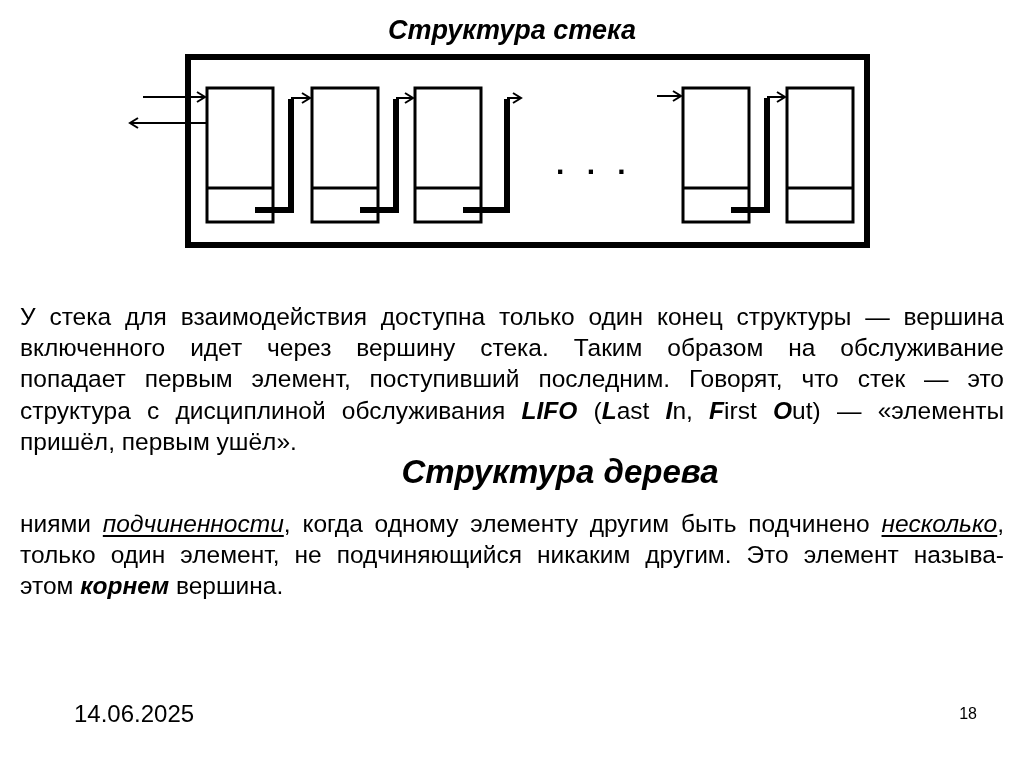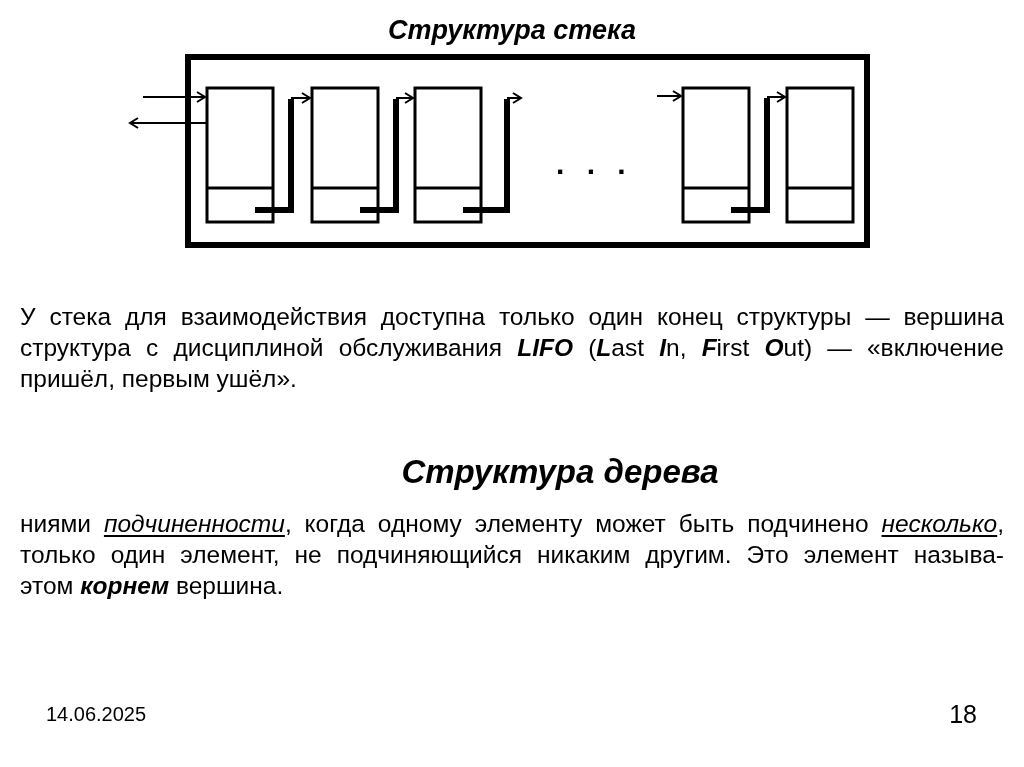--- a/index.html
+++ b/index.html
@@ -20,22 +20,22 @@
     position:absolute;left:20px;width:984px;
     font-size:24.5px;line-height:31.2px;
   }
   #p-stack{top:276px;margin-top:25px;}
   #p-tree{top:508px;}
   .tline{text-align:left;white-space:normal;}
   .tline.just{text-align:justify;text-align-last:justify;}
   .s-r{font-weight:normal;font-style:normal;}
   .s-bi{font-weight:bold;font-style:italic;}
   .s-u{text-decoration:underline;text-decoration-thickness:2px;text-underline-offset:3px;font-style:italic;}
-  .footer-date{position:absolute;left:46px;top:703px;font-size:20px;line-height:22px;}
-  .footer-page{position:absolute;right:47px;top:703px;font-size:25px;line-height:22px;}
+  .footer-date{position:absolute;left:74px;top:703px;font-size:24px;line-height:22px;}
+  .footer-page{position:absolute;right:47px;top:703px;font-size:16px;line-height:22px;}
   .ellipsis-text{font-size:30px;font-weight:bold;letter-spacing:7px;}
 </style>
 </head>
 <body>
 
 <div class="page">
 
   <div class="slide-title">Структура стека</div>
 
   <svg class="diagram-svg" width="1024" height="262" viewBox="0 0 1024 262">
@@ -77,28 +77,30 @@
     <line x1="143" y1="97" x2="205" y2="97" stroke="#000" stroke-width="2" marker-end="url(#arr)"></line>
     <line x1="207" y1="123" x2="130" y2="123" stroke="#000" stroke-width="2" marker-end="url(#arr)"></line>
 
     <line x1="657" y1="96" x2="681" y2="96" stroke="#000" stroke-width="2" marker-end="url(#arr)"></line>
 
     <text x="556" y="174" class="ellipsis-text" fill="#000">. . .</text>
   </svg>
 
   <div class="para" id="p-stack">
       <div class="tline just"><span class="s-r">У стека для взаимодействия доступна только один конец структуры — вершина</span></div>
-      <div class="tline just"><span class="s-r">структура с дисциплиной обслуживания </span><span class="s-bi">LIFO</span><span class="s-r"> (</span><span class="s-bi">L</span><span class="s-r">ast </span><span class="s-bi">I</span><span class="s-r">n, </span><span class="s-bi">F</span><span class="s-r">irst </span><span class="s-bi">O</span><span class="s-r">ut) — «включение</span></div>
+      <div class="tline just"><span class="s-r">включенного идет через вершину стека. Таким образом на обслуживание</span></div>
+      <div class="tline just"><span class="s-r">попадает первым элемент, поступивший последним. Говорят, что стек — это</span></div>
+      <div class="tline just"><span class="s-r">структура с дисциплиной обслуживания </span><span class="s-bi">LIFO</span><span class="s-r"> (</span><span class="s-bi">L</span><span class="s-r">ast </span><span class="s-bi">I</span><span class="s-r">n, </span><span class="s-bi">F</span><span class="s-r">irst </span><span class="s-bi">O</span><span class="s-r">ut) — «элементы</span></div>
       <div class="tline"><span class="s-r">пришёл, первым ушёл».</span></div>
     </div>
 
   <div class="section-title">Структура дерева</div>
 
   <div class="para" id="p-tree">
-      <div class="tline just"><span class="s-r">ниями </span><span class="s-u">подчиненности</span><span class="s-r">, когда одному элементу может быть подчинено </span><span class="s-u">несколько</span><span class="s-r">,</span></div>
+      <div class="tline just"><span class="s-r">ниями </span><span class="s-u">подчиненности</span><span class="s-r">, когда одному элементу другим быть подчинено </span><span class="s-u">несколько</span><span class="s-r">,</span></div>
       <div class="tline just"><span class="s-r">только один элемент, не подчиняющийся никаким другим. Это элемент называ-</span></div>
       <div class="tline"><span class="s-r">этом </span><span class="s-bi">корнем</span><span class="s-r"> вершина.</span></div>
     </div>
 
   <div class="footer-date">14.06.2025</div>
   <div class="footer-page">18</div>
 
 </div>
 
 </body></html>

